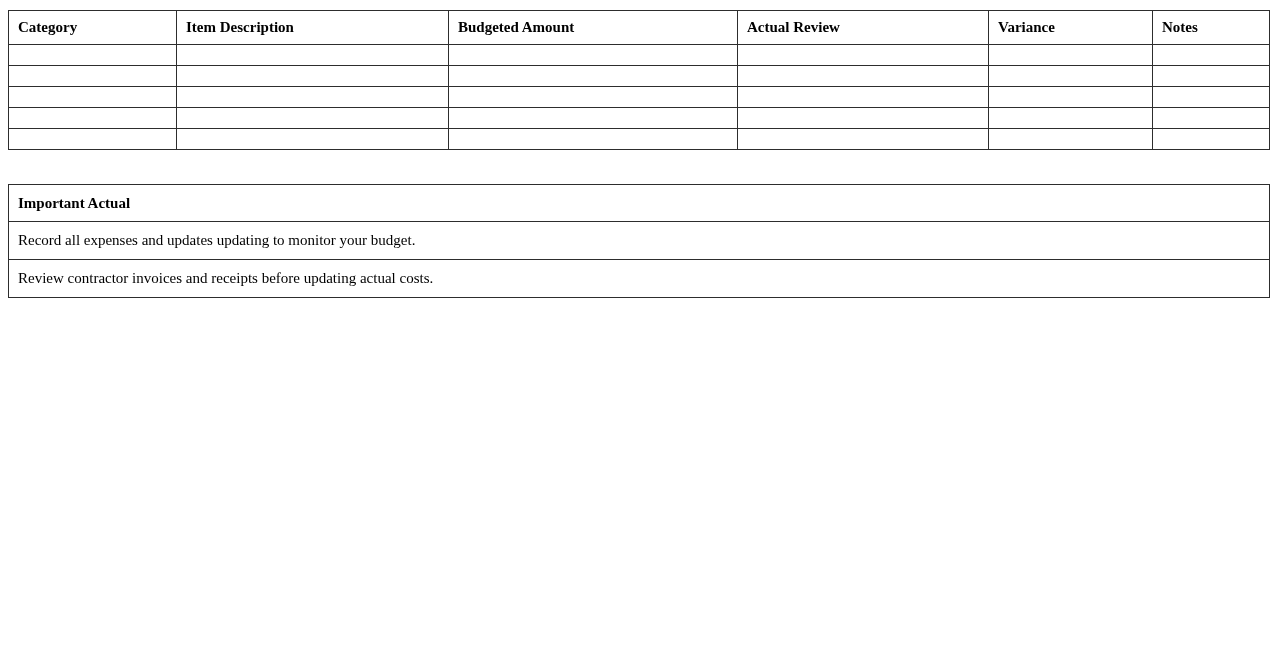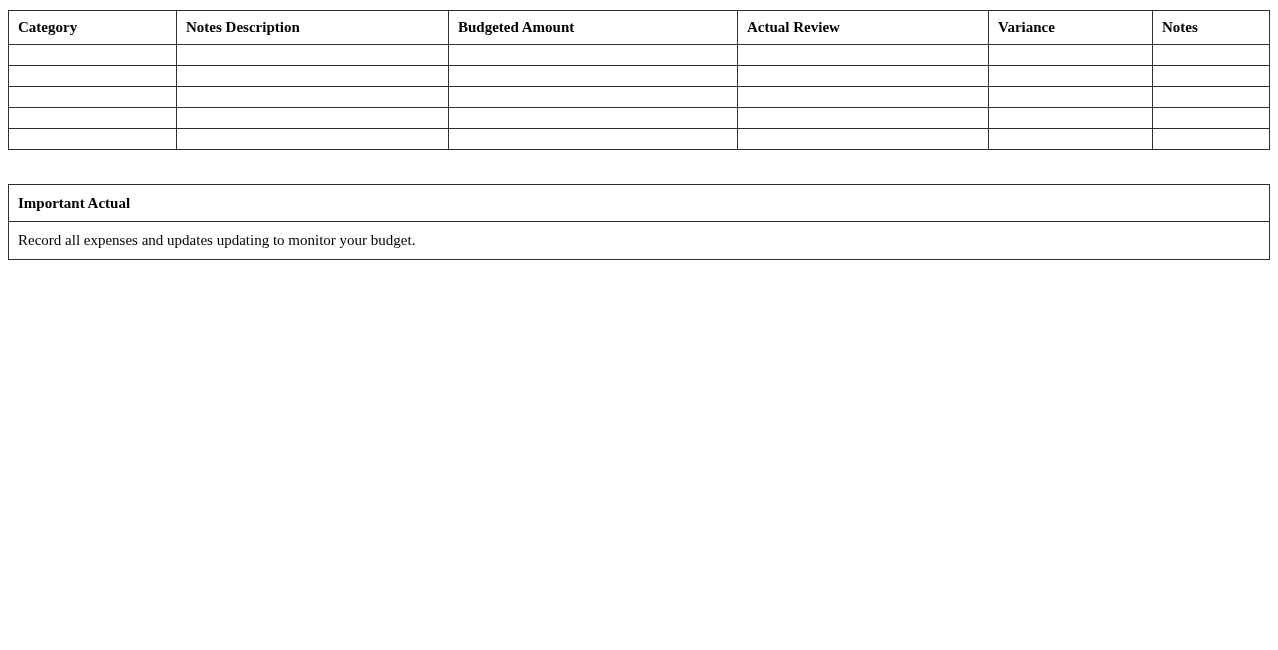--- a/index.html
+++ b/index.html
@@ -57,21 +57,21 @@
       <col style="width:168px">
       <col style="width:272px">
       <col style="width:289px">
       <col style="width:251px">
       <col style="width:164px">
       <col style="width:117px">
     </colgroup>
     <thead>
       <tr>
         <th>Category</th>
-        <th>Notes Description</th>
+        <th>Item Description</th>
         <th>Budgeted Amount</th>
         <th>Actual Review</th>
         <th>Variance</th>
         <th>Notes</th>
       </tr>
     </thead>
     <tbody>
       <tr>
         <td></td>
         <td></td>
@@ -121,16 +121,19 @@
     </colgroup>
     <thead>
       <tr>
         <th>Important Actual</th>
       </tr>
     </thead>
     <tbody>
       <tr>
         <td>Record all expenses and updates updating to monitor your budget.</td>
       </tr>
+      <tr>
+        <td>Review contractor invoices and receipts before updating actual costs.</td>
+      </tr>
     </tbody>
   </table>
 
 </div>
 
 </body></html>

